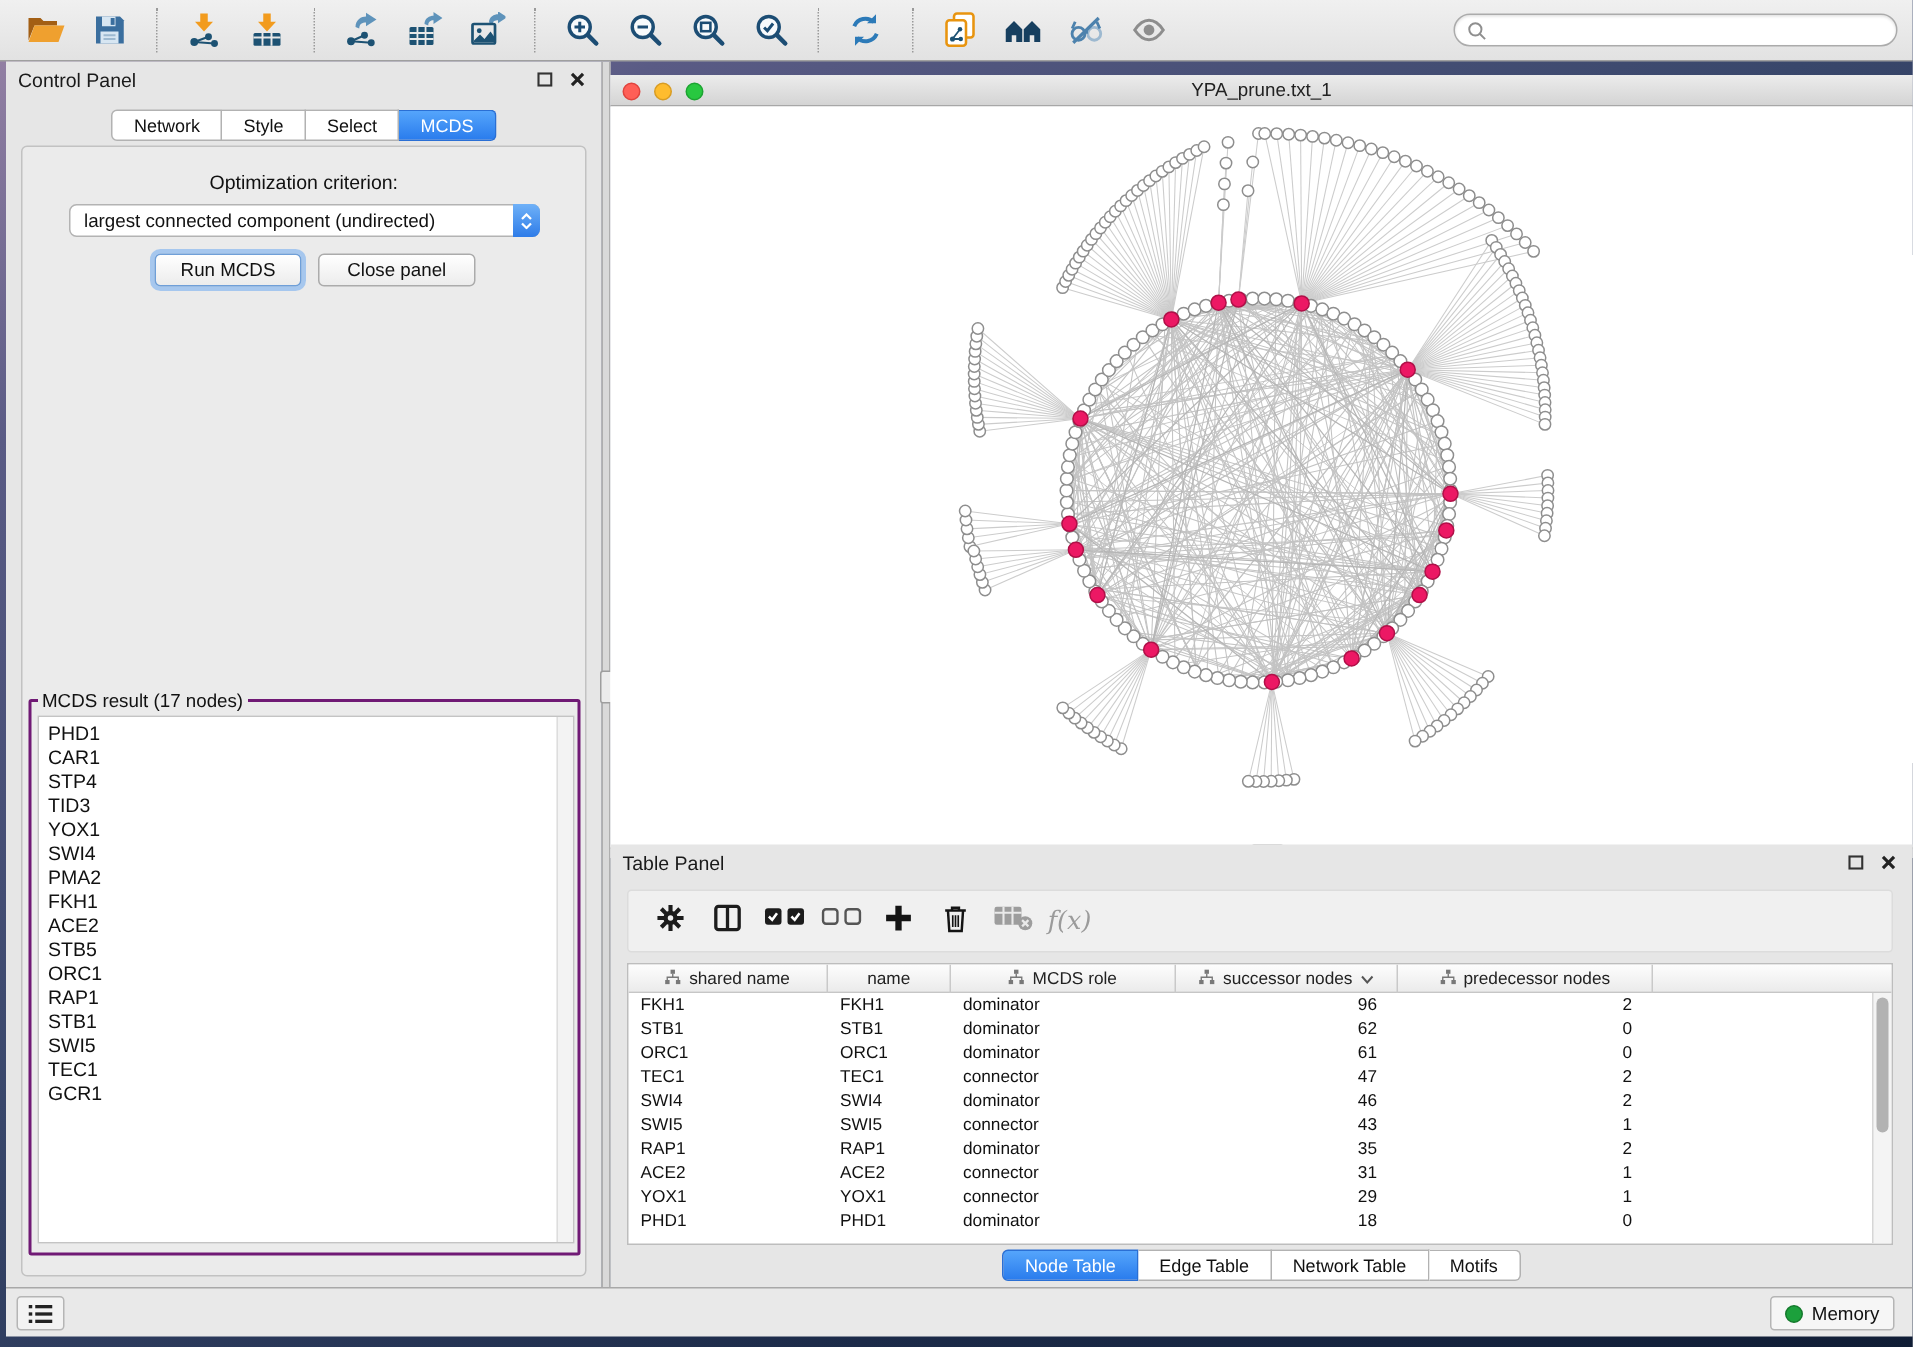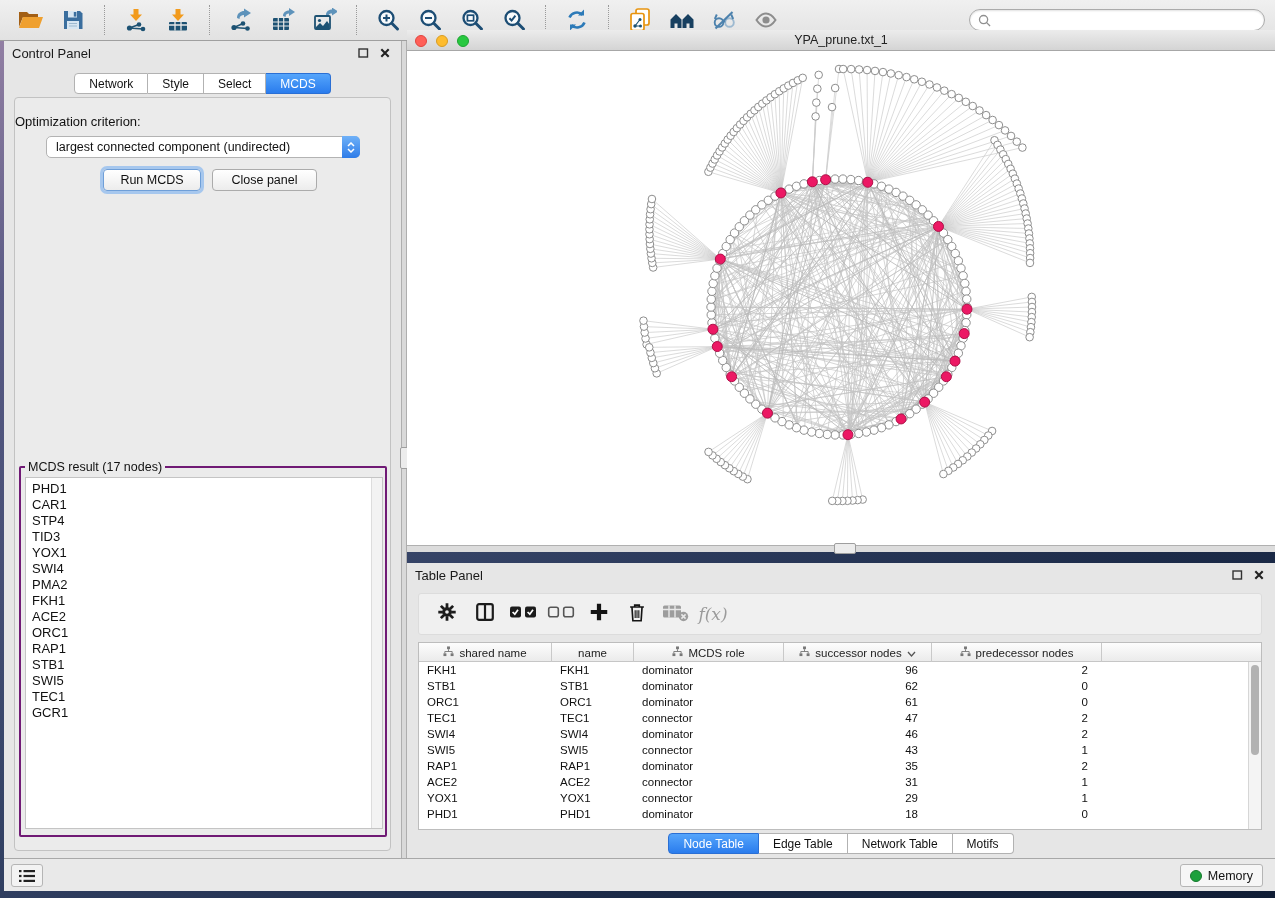--- a/index.html
+++ b/index.html
@@ -30,21 +30,21 @@
   .panel-titlebar .ttl { flex:1; }
   .tbar-ico { width:16px; height:16px; display:flex; align-items:center; justify-content:center; margin-left:6px; }
   #cp-tabs { position:absolute; left:0; top:32px; width:100%; display:flex; justify-content:center; }
   .seg-tab { height:21px; line-height:20px; padding:0 14px; font-size:12px; background:#fff;
     border:1px solid #b2b2b2; border-left:none; color:#111; }
   .seg-tab:first-child { border-left:1px solid #b2b2b2; border-radius:4px 0 0 4px; }
   .seg-tab:last-child { border-radius:0 4px 4px 0; }
   .seg-tab.active { background:linear-gradient(#55a5fb,#2a7ced); color:#fff; border-color:#2a6fd4; }
   #cp-box { position:absolute; left:10px; top:56px; width:377px; height:754px;
     background:#ebebeb; border:1px solid #c2c2c2; border-radius:4px; }
-  #opt-label { position:absolute; left:0; top:16px; width:100%; 
+  #opt-label { position:absolute; left:0; top:16px; width:100%; text-align:center;
     font-size:13px; color:#111; }
   #criterion { position:absolute; left:31px; top:38px; width:314px; height:22px; background:#fff;
     border:1px solid #b3b3b3; border-radius:5px; display:flex; align-items:center; }
   #criterion .val { flex:1; font-size:12.5px; padding-left:9px; color:#111; white-space:nowrap; }
   #criterion .stepper { width:18px; height:22px; margin-right:-1px;
     background:linear-gradient(#6fb1f8,#2e7ce8); border-radius:0 5px 5px 0;
     display:flex; flex-direction:column; align-items:center; justify-content:center; gap:1px; }
   .btn { height:22px; background:linear-gradient(#ffffff,#ececec); border:1px solid #ababab;
     border-radius:4px; font-size:12.5px; color:#111; padding:0 12px; font-family:"Liberation Sans",sans-serif; }
   #run-mcds { position:absolute; left:88px; top:71px; width:98px;
@@ -64,21 +64,21 @@
   #v-split { left:401px; top:41px; width:6px; height:817px; background:#d9d9d9;
     border-left:1px solid #aeaeae; border-right:1px solid #aeaeae; }
   #v-grip { position:absolute; left:-2px; top:406px; width:9px; height:22px; background:#ececec;
     border:1px solid #9e9e9e; border-radius:2px; }
   #h-split { position:absolute; left:0; bottom:0; width:100%; height:7px; background:#dcdcdc;
     border-top:1px solid #b0b0b0; }
   #h-grip { position:absolute; left:427px; top:-3px; width:22px; height:11px; background:#ececec;
     border:1px solid #9e9e9e; border-radius:2px; }
 
   
-  #network-window { left:407px; top:30px; width:868px; height:522px; background:#fff; }
+  #network-window { left:407px; top:50px; width:868px; height:522px; background:#fff; }
   #net-titlebar { height:21px; background:linear-gradient(#ececec,#d4d4d4);
     border-bottom:1px solid #a7a7a7; position:relative; display:flex; align-items:center; justify-content:center; }
   .light { position:absolute; top:4.5px; width:12px; height:12px; border-radius:50%; }
   #light-red { left:8px; background:#ff5f57; border:1px solid #e0443e; }
   #light-yellow { left:29px; background:#febc2e; border:1px solid #d89c23; }
   #light-green { left:50px; background:#28c840; border:1px solid #1da432; }
   #net-title { font-size:12.5px; color:#222; }
   #net-canvas { position:relative; width:868px; height:494px; background:#fff; }
 
   
@@ -332,20 +332,21 @@
         <ul class="inner" id="mcds-ul">
             <li>PHD1</li>
             <li>CAR1</li>
             <li>STP4</li>
             <li>TID3</li>
             <li>YOX1</li>
             <li>SWI4</li>
             <li>PMA2</li>
             <li>FKH1</li>
             <li>ACE2</li>
+            <li>STB5</li>
             <li>ORC1</li>
             <li>RAP1</li>
             <li>STB1</li>
             <li>SWI5</li>
             <li>TEC1</li>
             <li>GCR1</li>
           </ul>
         <div class="sb"></div>
       </div>
     </fieldset>

